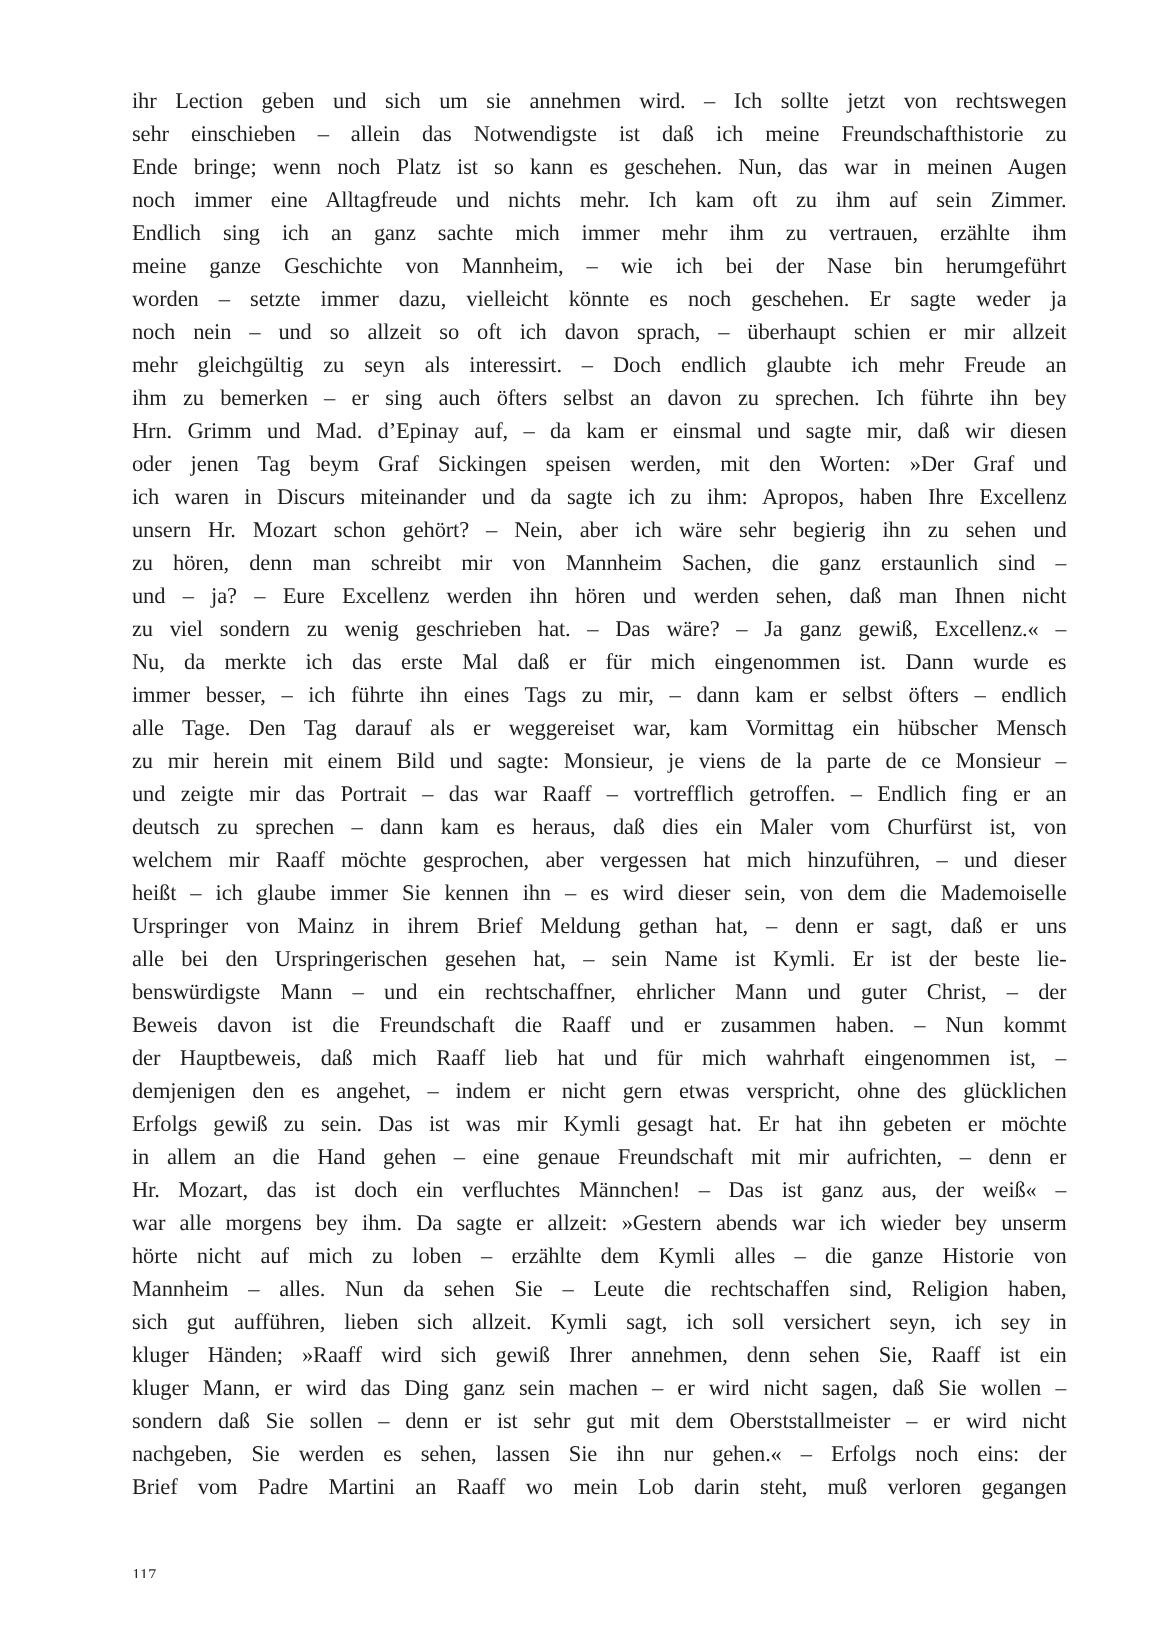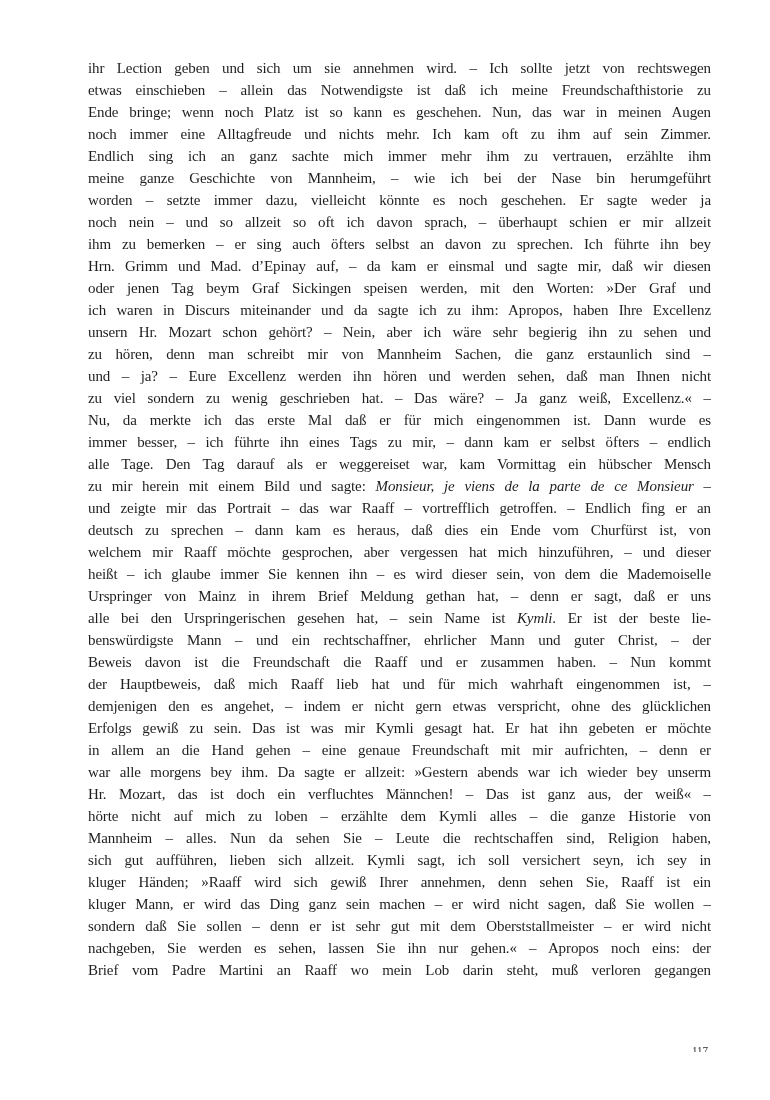--- a/index.html
+++ b/index.html
@@ -33,75 +33,74 @@
     white-space: normal;
   }
   
   .line::after {
     content: "";
     display: inline-block;
     width: 100%;
     height: 0;
   }
   .it {
-    font-style: italic;
   }
   .page-number {
     position: absolute;
     left: 88px;
     top: 1043px;
     width: 620px;
-    text-align: right;
     font-size: 11px;
     line-height: 14px;
     color: #2a2a2a;
   }
 </style>
 </head>
 <body>
 
 <div class="page">
   <div class="text-block">
       <div class="line"><span>ihr Lection geben und sich um sie annehmen wird. – Ich sollte jetzt von rechtswegen</span></div>
-      <div class="line"><span>etwas einschieben – allein das Notwendigste ist daß ich meine Freundschafthistorie zu</span></div>
+      <div class="line"><span>sehr einschieben – allein das Notwendigste ist daß ich meine Freundschafthistorie zu</span></div>
       <div class="line"><span>Ende bringe; wenn noch Platz ist so kann es geschehen. Nun, das war in meinen Augen</span></div>
       <div class="line"><span>noch immer eine Alltagfreude und nichts mehr. Ich kam oft zu ihm auf sein Zimmer.</span></div>
       <div class="line"><span>Endlich sing ich an ganz sachte mich immer mehr ihm zu vertrauen, erzählte ihm</span></div>
       <div class="line"><span>meine ganze Geschichte von Mannheim, – wie ich bei der Nase bin herumgeführt</span></div>
       <div class="line"><span>worden – setzte immer dazu, vielleicht könnte es noch geschehen. Er sagte weder ja</span></div>
       <div class="line"><span>noch nein – und so allzeit so oft ich davon sprach, – überhaupt schien er mir allzeit</span></div>
+      <div class="line"><span>mehr gleichgültig zu seyn als interessirt. – Doch endlich glaubte ich mehr Freude an</span></div>
       <div class="line"><span>ihm zu bemerken – er sing auch öfters selbst an davon zu sprechen. Ich führte ihn bey</span></div>
       <div class="line"><span>Hrn. Grimm und Mad. d’Epinay auf, – da kam er einsmal und sagte mir, daß wir diesen</span></div>
       <div class="line"><span>oder jenen Tag beym Graf Sickingen speisen werden, mit den Worten: »Der Graf und</span></div>
       <div class="line"><span>ich waren in Discurs miteinander und da sagte ich zu ihm: Apropos, haben Ihre Excellenz</span></div>
       <div class="line"><span>unsern Hr. Mozart schon gehört? – Nein, aber ich wäre sehr begierig ihn zu sehen und</span></div>
       <div class="line"><span>zu hören, denn man schreibt mir von Mannheim Sachen, die ganz erstaunlich sind –</span></div>
       <div class="line"><span>und – ja? – Eure Excellenz werden ihn hören und werden sehen, daß man Ihnen nicht</span></div>
-      <div class="line"><span>zu viel sondern zu wenig geschrieben hat. – Das wäre? – Ja ganz weiß, Excellenz.« –</span></div>
+      <div class="line"><span>zu viel sondern zu wenig geschrieben hat. – Das wäre? – Ja ganz gewiß, Excellenz.« –</span></div>
       <div class="line"><span>Nu, da merkte ich das erste Mal daß er für mich eingenommen ist. Dann wurde es</span></div>
       <div class="line"><span>immer besser, – ich führte ihn eines Tags zu mir, – dann kam er selbst öfters – endlich</span></div>
       <div class="line"><span>alle Tage. Den Tag darauf als er weggereiset war, kam Vormittag ein hübscher Mensch</span></div>
       <div class="line"><span>zu mir herein mit einem Bild und sagte: </span><span class="it">Monsieur, je viens de la parte de ce Monsieur</span><span> –</span></div>
       <div class="line"><span>und zeigte mir das Portrait – das war Raaff – vortrefflich getroffen. – Endlich fing er an</span></div>
-      <div class="line"><span>deutsch zu sprechen – dann kam es heraus, daß dies ein Ende vom Churfürst ist, von</span></div>
+      <div class="line"><span>deutsch zu sprechen – dann kam es heraus, daß dies ein Maler vom Churfürst ist, von</span></div>
       <div class="line"><span>welchem mir Raaff möchte gesprochen, aber vergessen hat mich hinzuführen, – und dieser</span></div>
       <div class="line"><span>heißt – ich glaube immer Sie kennen ihn – es wird dieser sein, von dem die Mademoiselle</span></div>
       <div class="line"><span>Urspringer von Mainz in ihrem Brief Meldung gethan hat, – denn er sagt, daß er uns</span></div>
       <div class="line"><span>alle bei den Urspringerischen gesehen hat, – sein Name ist </span><span class="it">Kymli</span><span>. Er ist der beste lie-</span></div>
       <div class="line"><span>benswürdigste Mann – und ein rechtschaffner, ehrlicher Mann und guter Christ, – der</span></div>
       <div class="line"><span>Beweis davon ist die Freundschaft die Raaff und er zusammen haben. – Nun kommt</span></div>
       <div class="line"><span>der Hauptbeweis, daß mich Raaff lieb hat und für mich wahrhaft eingenommen ist, –</span></div>
       <div class="line"><span>demjenigen den es angehet, – indem er nicht gern etwas verspricht, ohne des glücklichen</span></div>
       <div class="line"><span>Erfolgs gewiß zu sein. Das ist was mir Kymli gesagt hat. Er hat ihn gebeten er möchte</span></div>
       <div class="line"><span>in allem an die Hand gehen – eine genaue Freundschaft mit mir aufrichten, – denn er</span></div>
+      <div class="line"><span>Hr. Mozart, das ist doch ein verfluchtes Männchen! – Das ist ganz aus, der weiß« –</span></div>
       <div class="line"><span>war alle morgens bey ihm. Da sagte er allzeit: »Gestern abends war ich wieder bey unserm</span></div>
-      <div class="line"><span>Hr. Mozart, das ist doch ein verfluchtes Männchen! – Das ist ganz aus, der weiß« –</span></div>
       <div class="line"><span>hörte nicht auf mich zu loben – erzählte dem Kymli alles – die ganze Historie von</span></div>
       <div class="line"><span>Mannheim – alles. Nun da sehen Sie – Leute die rechtschaffen sind, Religion haben,</span></div>
       <div class="line"><span>sich gut aufführen, lieben sich allzeit. Kymli sagt, ich soll versichert seyn, ich sey in</span></div>
       <div class="line"><span>kluger Händen; »Raaff wird sich gewiß Ihrer annehmen, denn sehen Sie, Raaff ist ein</span></div>
       <div class="line"><span>kluger Mann, er wird das Ding ganz sein machen – er wird nicht sagen, daß Sie wollen –</span></div>
       <div class="line"><span>sondern daß Sie sollen – denn er ist sehr gut mit dem Oberststallmeister – er wird nicht</span></div>
-      <div class="line"><span>nachgeben, Sie werden es sehen, lassen Sie ihn nur gehen.« – Apropos noch eins: der</span></div>
+      <div class="line"><span>nachgeben, Sie werden es sehen, lassen Sie ihn nur gehen.« – Erfolgs noch eins: der</span></div>
       <div class="line"><span>Brief vom Padre Martini an Raaff wo mein Lob darin steht, muß verloren gegangen</span></div>
     </div>
   <div class="page-number">117</div>
 </div>
 
 </body></html>

